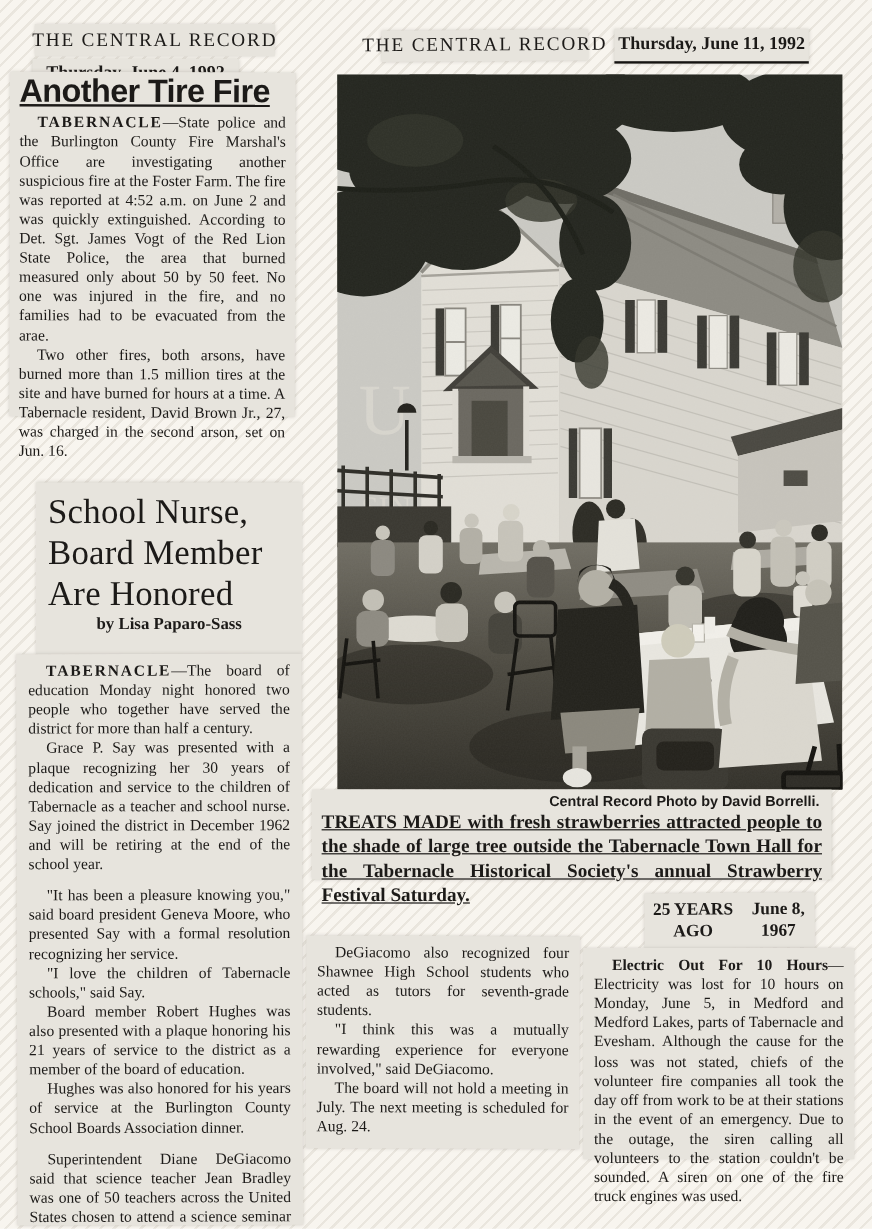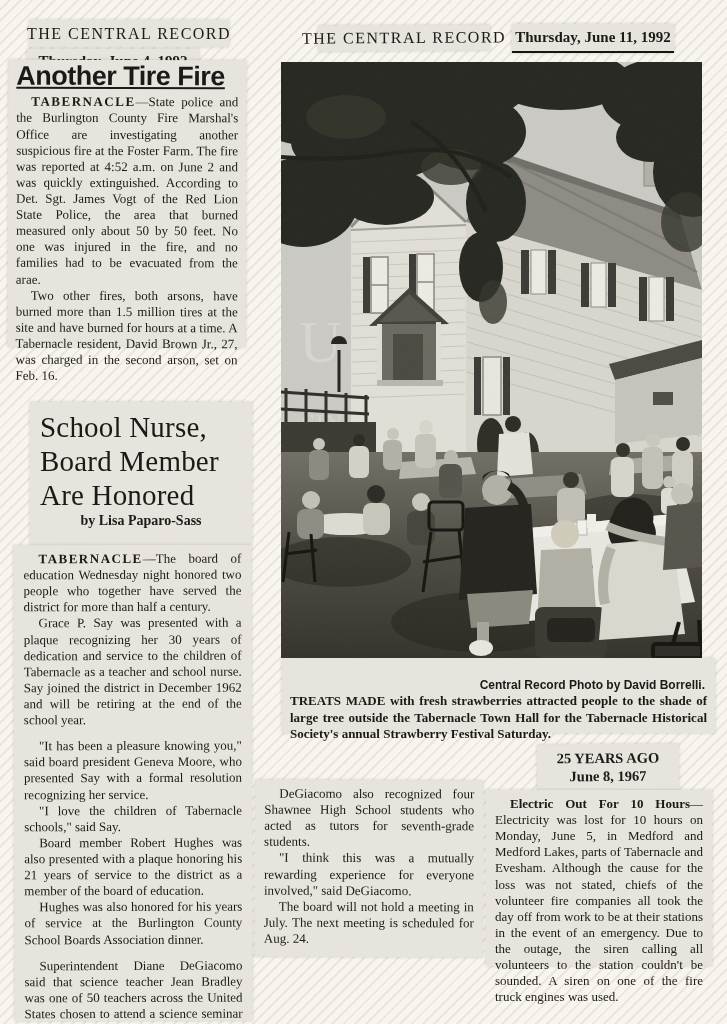--- a/index.html
+++ b/index.html
@@ -49,22 +49,23 @@
   .lead{font-weight:700;letter-spacing:1.5px;}
   .lead-bold{font-weight:700;}
   .sn-list p:nth-child(2){margin-top:10px;}
   .sn-list p:nth-child(6){margin-top:10px;}
   .caption-credit{
     font-family:"Liberation Sans", sans-serif;
     font-size:12px;font-weight:700;text-align:right;
     margin:0 2px 1px 0;
   }
   .caption-text{
-    font-size:13px;font-weight:700;line-height:1.28;text-align:justify;
+    font-size:16px;font-weight:700;line-height:1.28;text-align:justify;
     margin:0;
+    text-decoration:underline;
   }
   .box-title{
     text-align:center;font-weight:700;font-size:14.5px;line-height:1.25;
   }
   .photo-frame{position:absolute;left:281px;top:62px;width:421px;height:596px;}
   svg{display:block;}
 </style>
 </head>
 <body>
 
@@ -74,21 +75,21 @@
 
 <div class="clip strip" style="left:27px;top:49px;width:172px;height:24px;border-bottom:1.5px solid #2a2826;">
   <span class="dateline">Thursday, June 4, 1992</span>
 </div>
 
 <div class="clip" style="left:8px;top:60px;width:238px;height:287px;padding:2px 8px 6px 8px;box-sizing:border-box;transform:rotate(.15deg);">
   <h1 class="headline-sans">Another Tire Fire</h1>
   <div class="body-text">
     <p><span class="lead">TABERNACLE</span><span>—State police and the Burlington County Fire Marshal's Office are investigating another suspicious fire at the Foster Farm. The fire was reported at 4:52 a.m. on June 2 and was quickly extinguished. According to Det. Sgt. James Vogt of the Red Lion State Police, the area that burned measured only about 50 by 50 feet. No one was injured in the fire, and no families had to be evacuated from the arae.</span></p>
     <div>
-        <p>Two other fires, both arsons, have burned more than 1.5 million tires at the site and have burned for hours at a time. A Tabernacle resident, David Brown Jr., 27, was charged in the second arson, set on Feb. 16.</p>
+        <p>Two other fires, both arsons, have burned more than 1.5 million tires at the site and have burned for hours at a time. A Tabernacle resident, David Brown Jr., 27, was charged in the second arson, set on Jun. 16.</p>
       </div>
   </div>
 </div>
 
 <div class="clip strip" style="left:318px;top:25px;width:172px;height:26px;transform:rotate(-.4deg);">
   <span class="masthead">THE CENTRAL RECORD</span>
 </div>
 
 <div class="clip strip" style="left:512px;top:24px;width:162px;height:27px;border-bottom:2.5px solid #161412;">
   <span class="dateline">Thursday, June 11, 1992</span>
@@ -318,53 +319,53 @@
 
   <g stroke="#14130f" stroke-width="4" fill="none">
     <path d="M398,560 l-10,36 M418,558 l2,38"></path>
     <rect x="372" y="582" width="49" height="14" rx="3" fill="#2e2c26"></rect>
   </g>
 
   <rect x="0" y="0" width="421" height="596" filter="url(#grain)" opacity=".5"></rect>
 </svg>
 </div>
 
-<div class="clip" style="left:282px;top:658px;width:433px;height:75px;padding:20px 8px;box-sizing:border-box;">
+<div class="clip" style="left:260px;top:658px;width:433px;height:75px;padding:3px 8px;box-sizing:border-box;">
   <p class="caption-credit">Central Record Photo by David Borrelli.</p>
   <p class="caption-text">TREATS MADE with fresh strawberries attracted people to the shade of large tree outside the Tabernacle Town Hall for the Tabernacle Historical Society's annual Strawberry Festival Saturday.</p>
 </div>
 
 <div class="clip" style="left:30px;top:402px;width:222px;height:143px;padding:8px 10px;box-sizing:border-box;">
   <h1 class="headline-serif">School Nurse, Board Member Are Honored</h1>
   <div class="byline">by Lisa Paparo-Sass</div>
 </div>
 
 <div class="clip" style="left:14px;top:545px;width:238px;height:476px;padding:6px 10px;box-sizing:border-box;transform:rotate(-.15deg);">
   <div class="body-text">
-    <p><span class="lead">TABERNACLE</span><span>—The board of education Wednesday night honored two people who together have served the district for more than half a century.</span></p>
+    <p><span class="lead">TABERNACLE</span><span>—The board of education Monday night honored two people who together have served the district for more than half a century.</span></p>
     <div class="sn-list">
         <p>Grace P. Say was presented with a plaque recognizing her 30 years of dedication and service to the children of Tabernacle as a teacher and school nurse. Say joined the district in December 1962 and will be retiring at the end of the school year.</p>
         <p>"It has been a pleasure knowing you," said board president Geneva Moore, who presented Say with a formal resolution recognizing her service.</p>
         <p>"I love the children of Tabernacle schools," said Say.</p>
         <p>Board member Robert Hughes was also presented with a plaque honoring his 21 years of service to the district as a member of the board of education.</p>
         <p>Hughes was also honored for his years of service at the Burlington County School Boards Association dinner.</p>
         <p>Superintendent Diane DeGiacomo said that science teacher Jean Bradley was one of 50 teachers across the United States chosen to attend a science seminar at the University of Southern California at Berkeley.  Bradley is the representative for New Jersey.</p>
       </div>
   </div>
 </div>
 
 <div class="clip" style="left:255px;top:780px;width:228px;height:177px;padding:6px 9px;box-sizing:border-box;transform:rotate(.2deg);">
   <div class="body-text">
       <p>DeGiacomo also recognized four Shawnee High School students who acted as tutors for seventh-grade students.</p>
       <p>"I think this was a mutually rewarding experience for everyone involved," said DeGiacomo.</p>
       <p>The board will not hold a meeting in July.  The next meeting is scheduled for Aug. 24.</p>
     </div>
 </div>
 
-<div class="clip" style="left:537px;top:744px;width:142px;height:46px;display:flex;flex-direction:column;justify-content:center;transform:rotate(-.4deg);">
+<div class="clip" style="left:537px;top:744px;width:142px;height:46px;display:flex;flex-direction:row;justify-content:center;transform:rotate(-.4deg);align-items:center;">
   <div class="box-title">25 YEARS AGO</div>
   <div class="box-title">June 8, 1967</div>
 </div>
 
 <div class="clip" style="left:486px;top:790px;width:226px;height:176px;padding:6px 9px;box-sizing:border-box;">
   <div class="body-text">
     <p><span class="lead-bold">Electric Out For 10 Hours</span><span>—Electricity was lost for 10 hours on Monday, June 5, in Medford and Medford Lakes, parts of Tabernacle and Evesham. Although the cause for the loss was not stated, chiefs of the volunteer fire companies all took the day off from work to be at their stations in the event of an emergency. Due to the outage, the siren calling all volunteers to the station couldn't be sounded. A siren on one of the fire truck engines was used.</span></p>
   </div>
 </div>
 

